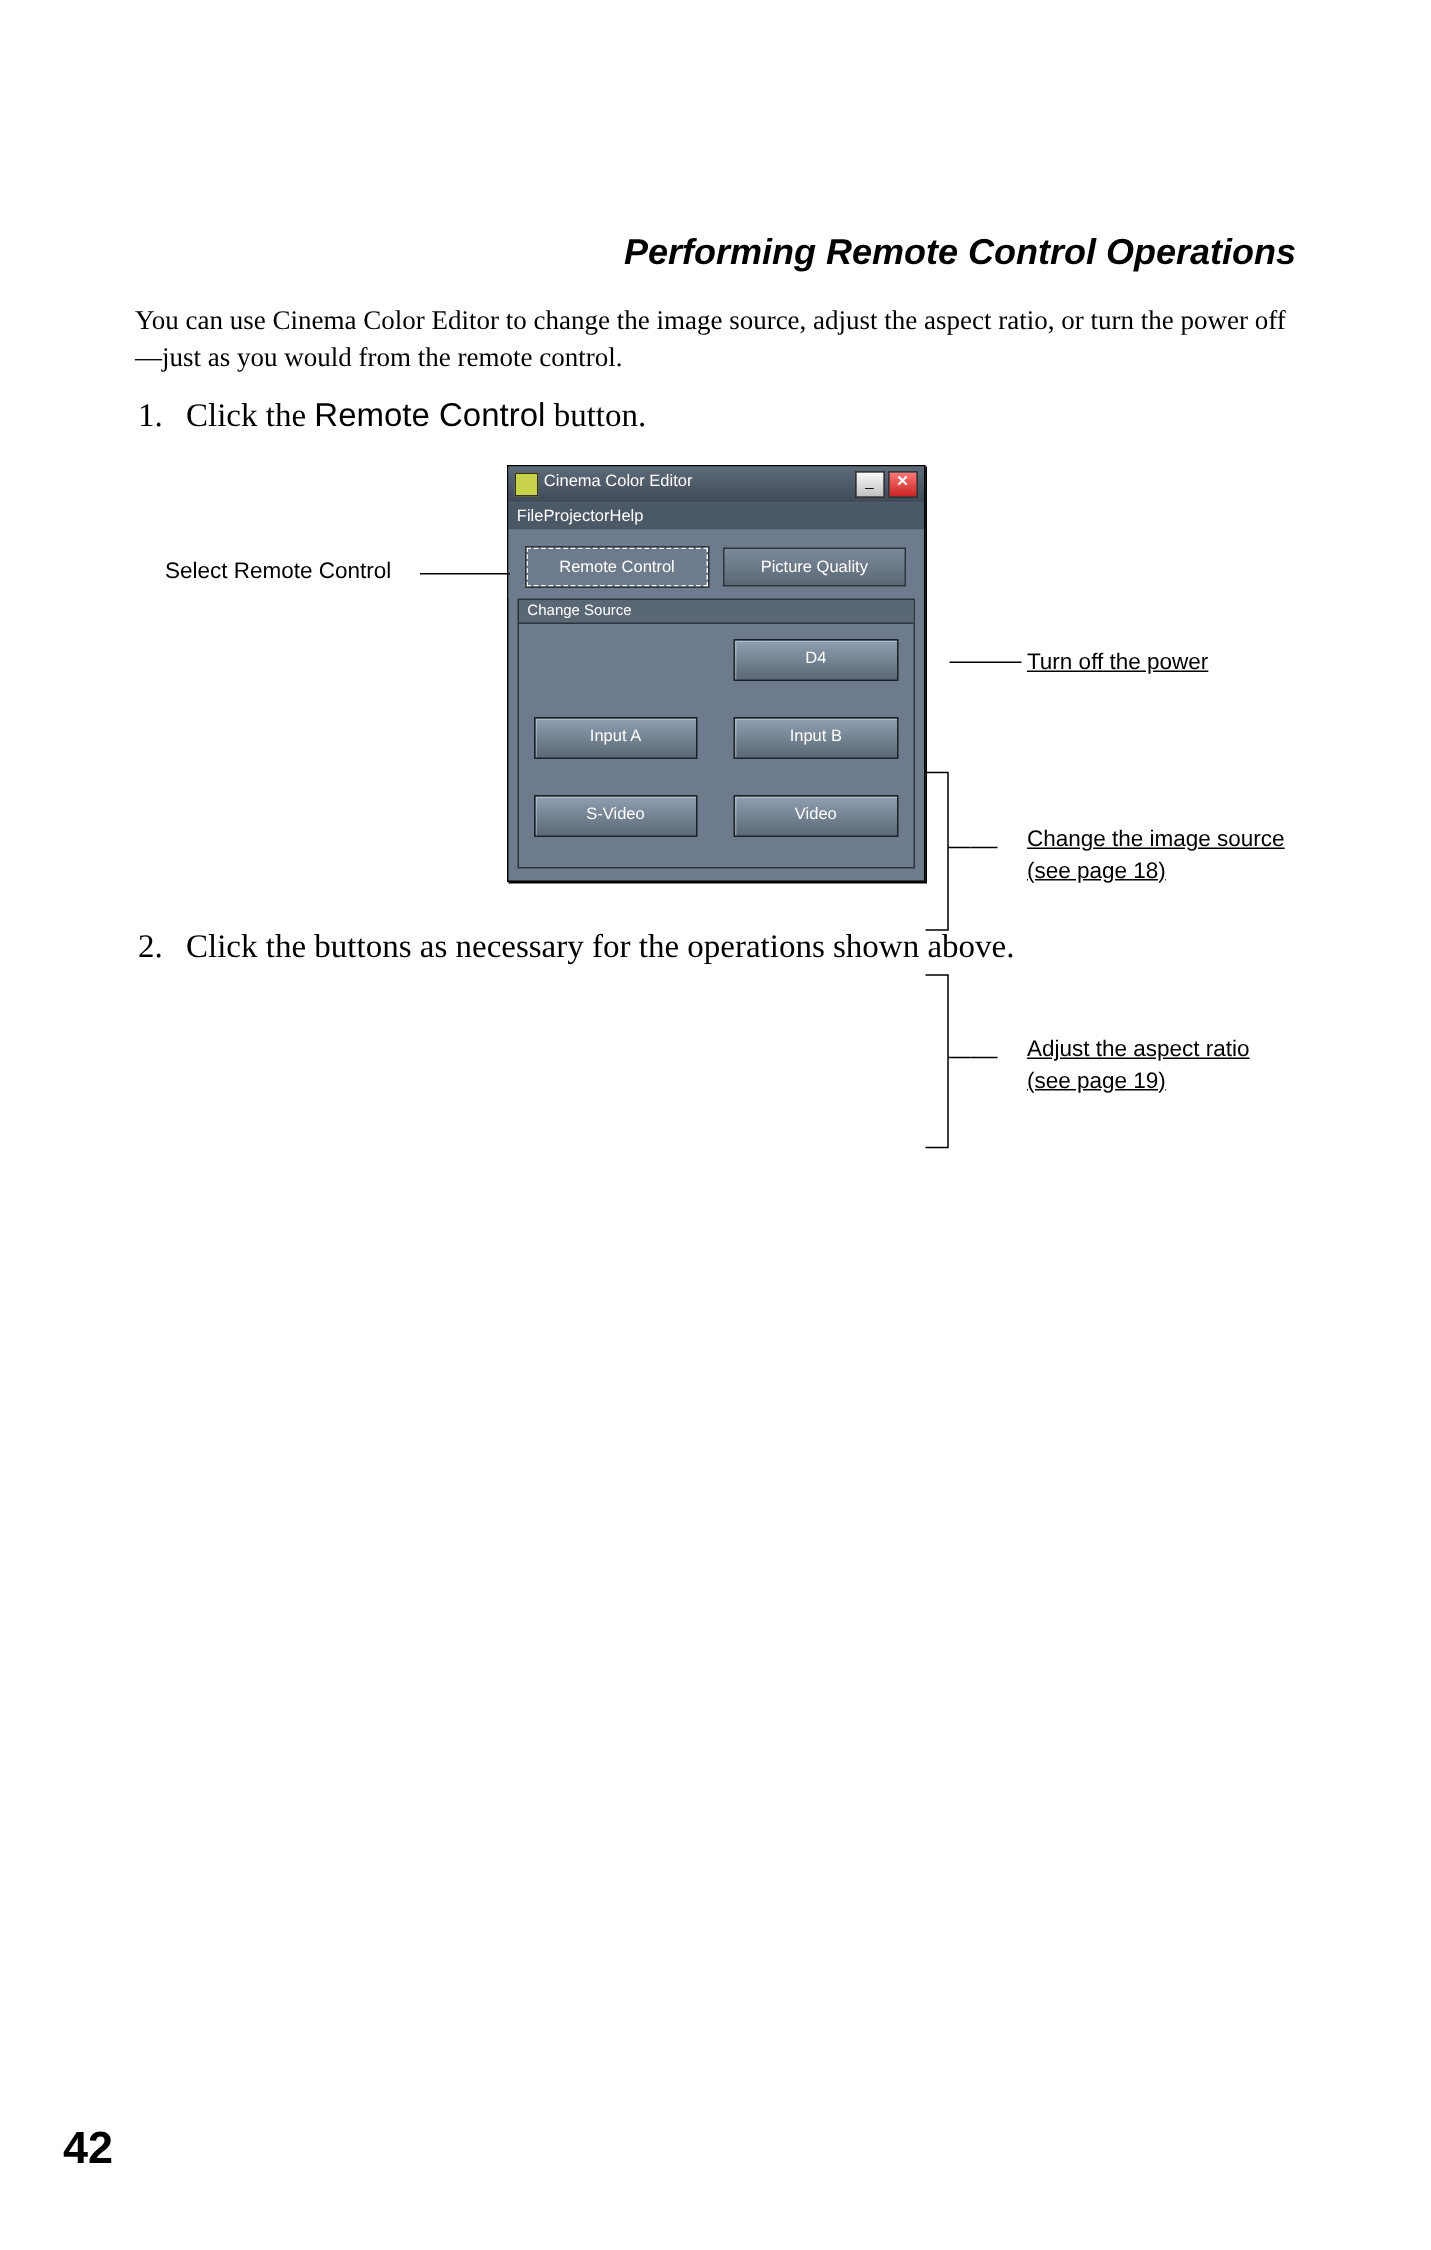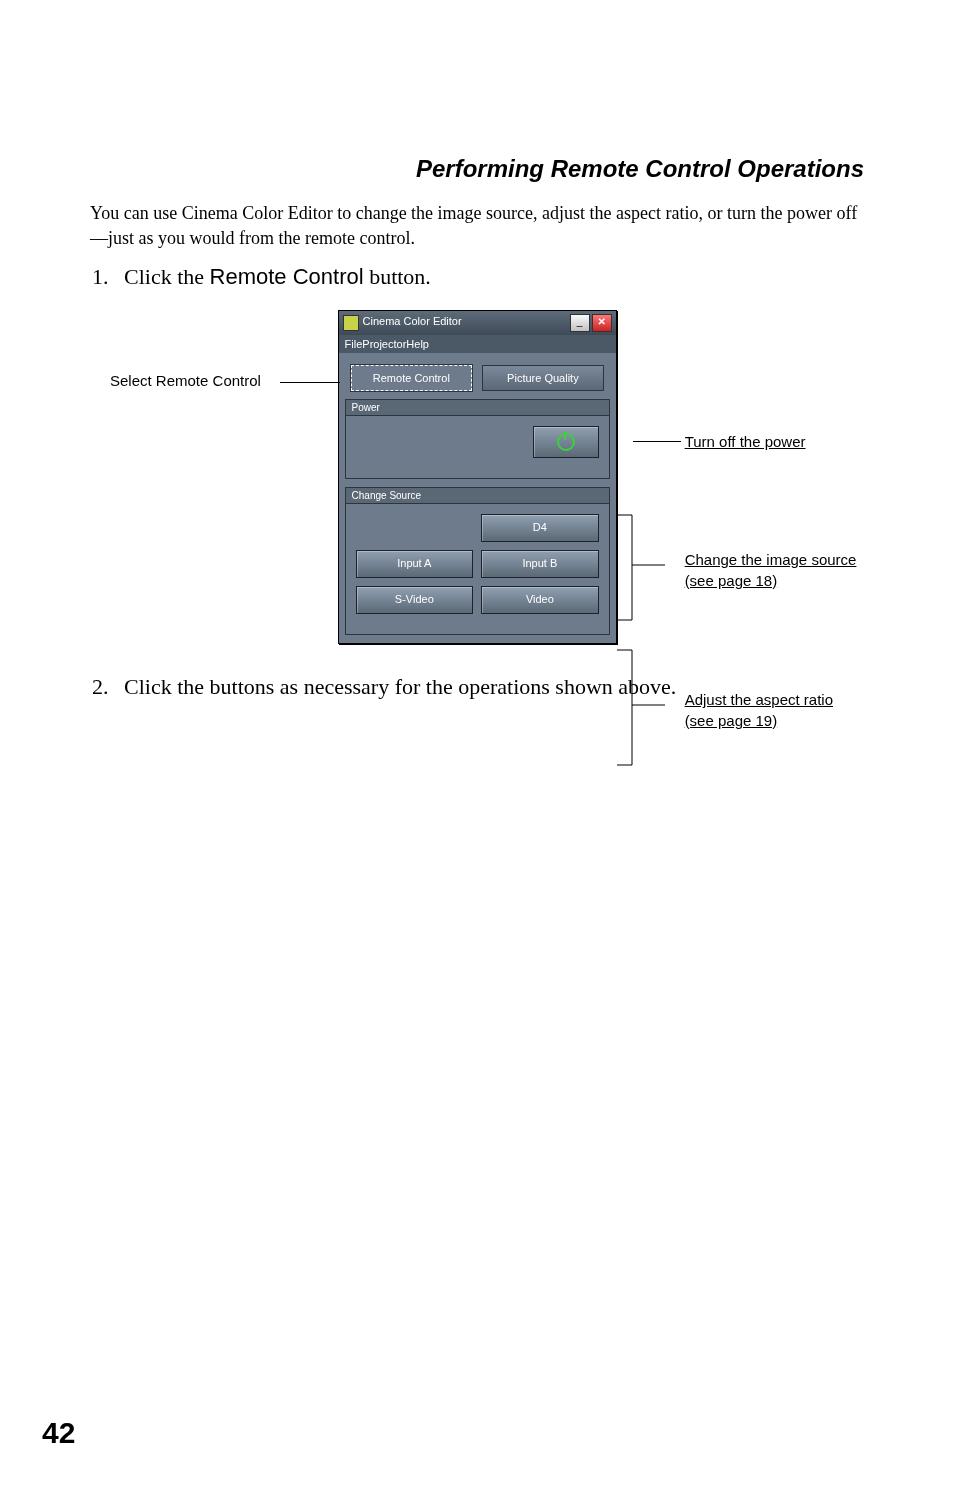--- a/index.html
+++ b/index.html
@@ -153,21 +153,21 @@
     background: #5a6876;
     color: #fff;
     font-size: 10px;
     padding: 2px 6px;
     border-bottom: 1px solid #2d343c;
   }
   .panel-body {
     padding: 10px;
     display: grid;
     grid-template-columns: 1fr 1fr;
-    gap: 8px;
+    gap: 24px;
   }
   .pbtn {
     text-align: center;
     font-size: 11px;
     padding: 6px 2px;
     border: 1px solid #1b222a;
     background: linear-gradient(#8fa0b2,#5b6875);
     color: #fff;
     box-shadow: inset 1px 1px 0 rgba(255,255,255,0.3);
     min-height: 14px;
@@ -268,29 +268,20 @@
       <div class="menubar">
         <span>File</span>
         <span>Projector</span>
         <span>Help</span>
       </div>
       <div class="tabs">
         <div class="tab active">Remote Control</div>
         <div class="tab">Picture Quality</div>
       </div>
 
-      <div class="panel">
-        <div class="panel-title">Power</div>
-        <div class="panel-body" style="grid-template-columns:1fr 1fr;">
-          <div class="pbtn blank"></div>
-          <div class="pbtn power-btn">
-            <span class="power-icon"></span>
-          </div>
-        </div>
-      </div>
 
       <div class="panel">
         <div class="panel-title">Change Source</div>
         <div class="panel-body">
           <div class="pbtn blank"></div>
           <div class="pbtn">D4</div>
           <div class="pbtn">Input A</div>
           <div class="pbtn">Input B</div>
           <div class="pbtn">S-Video</div>
           <div class="pbtn">Video</div>

